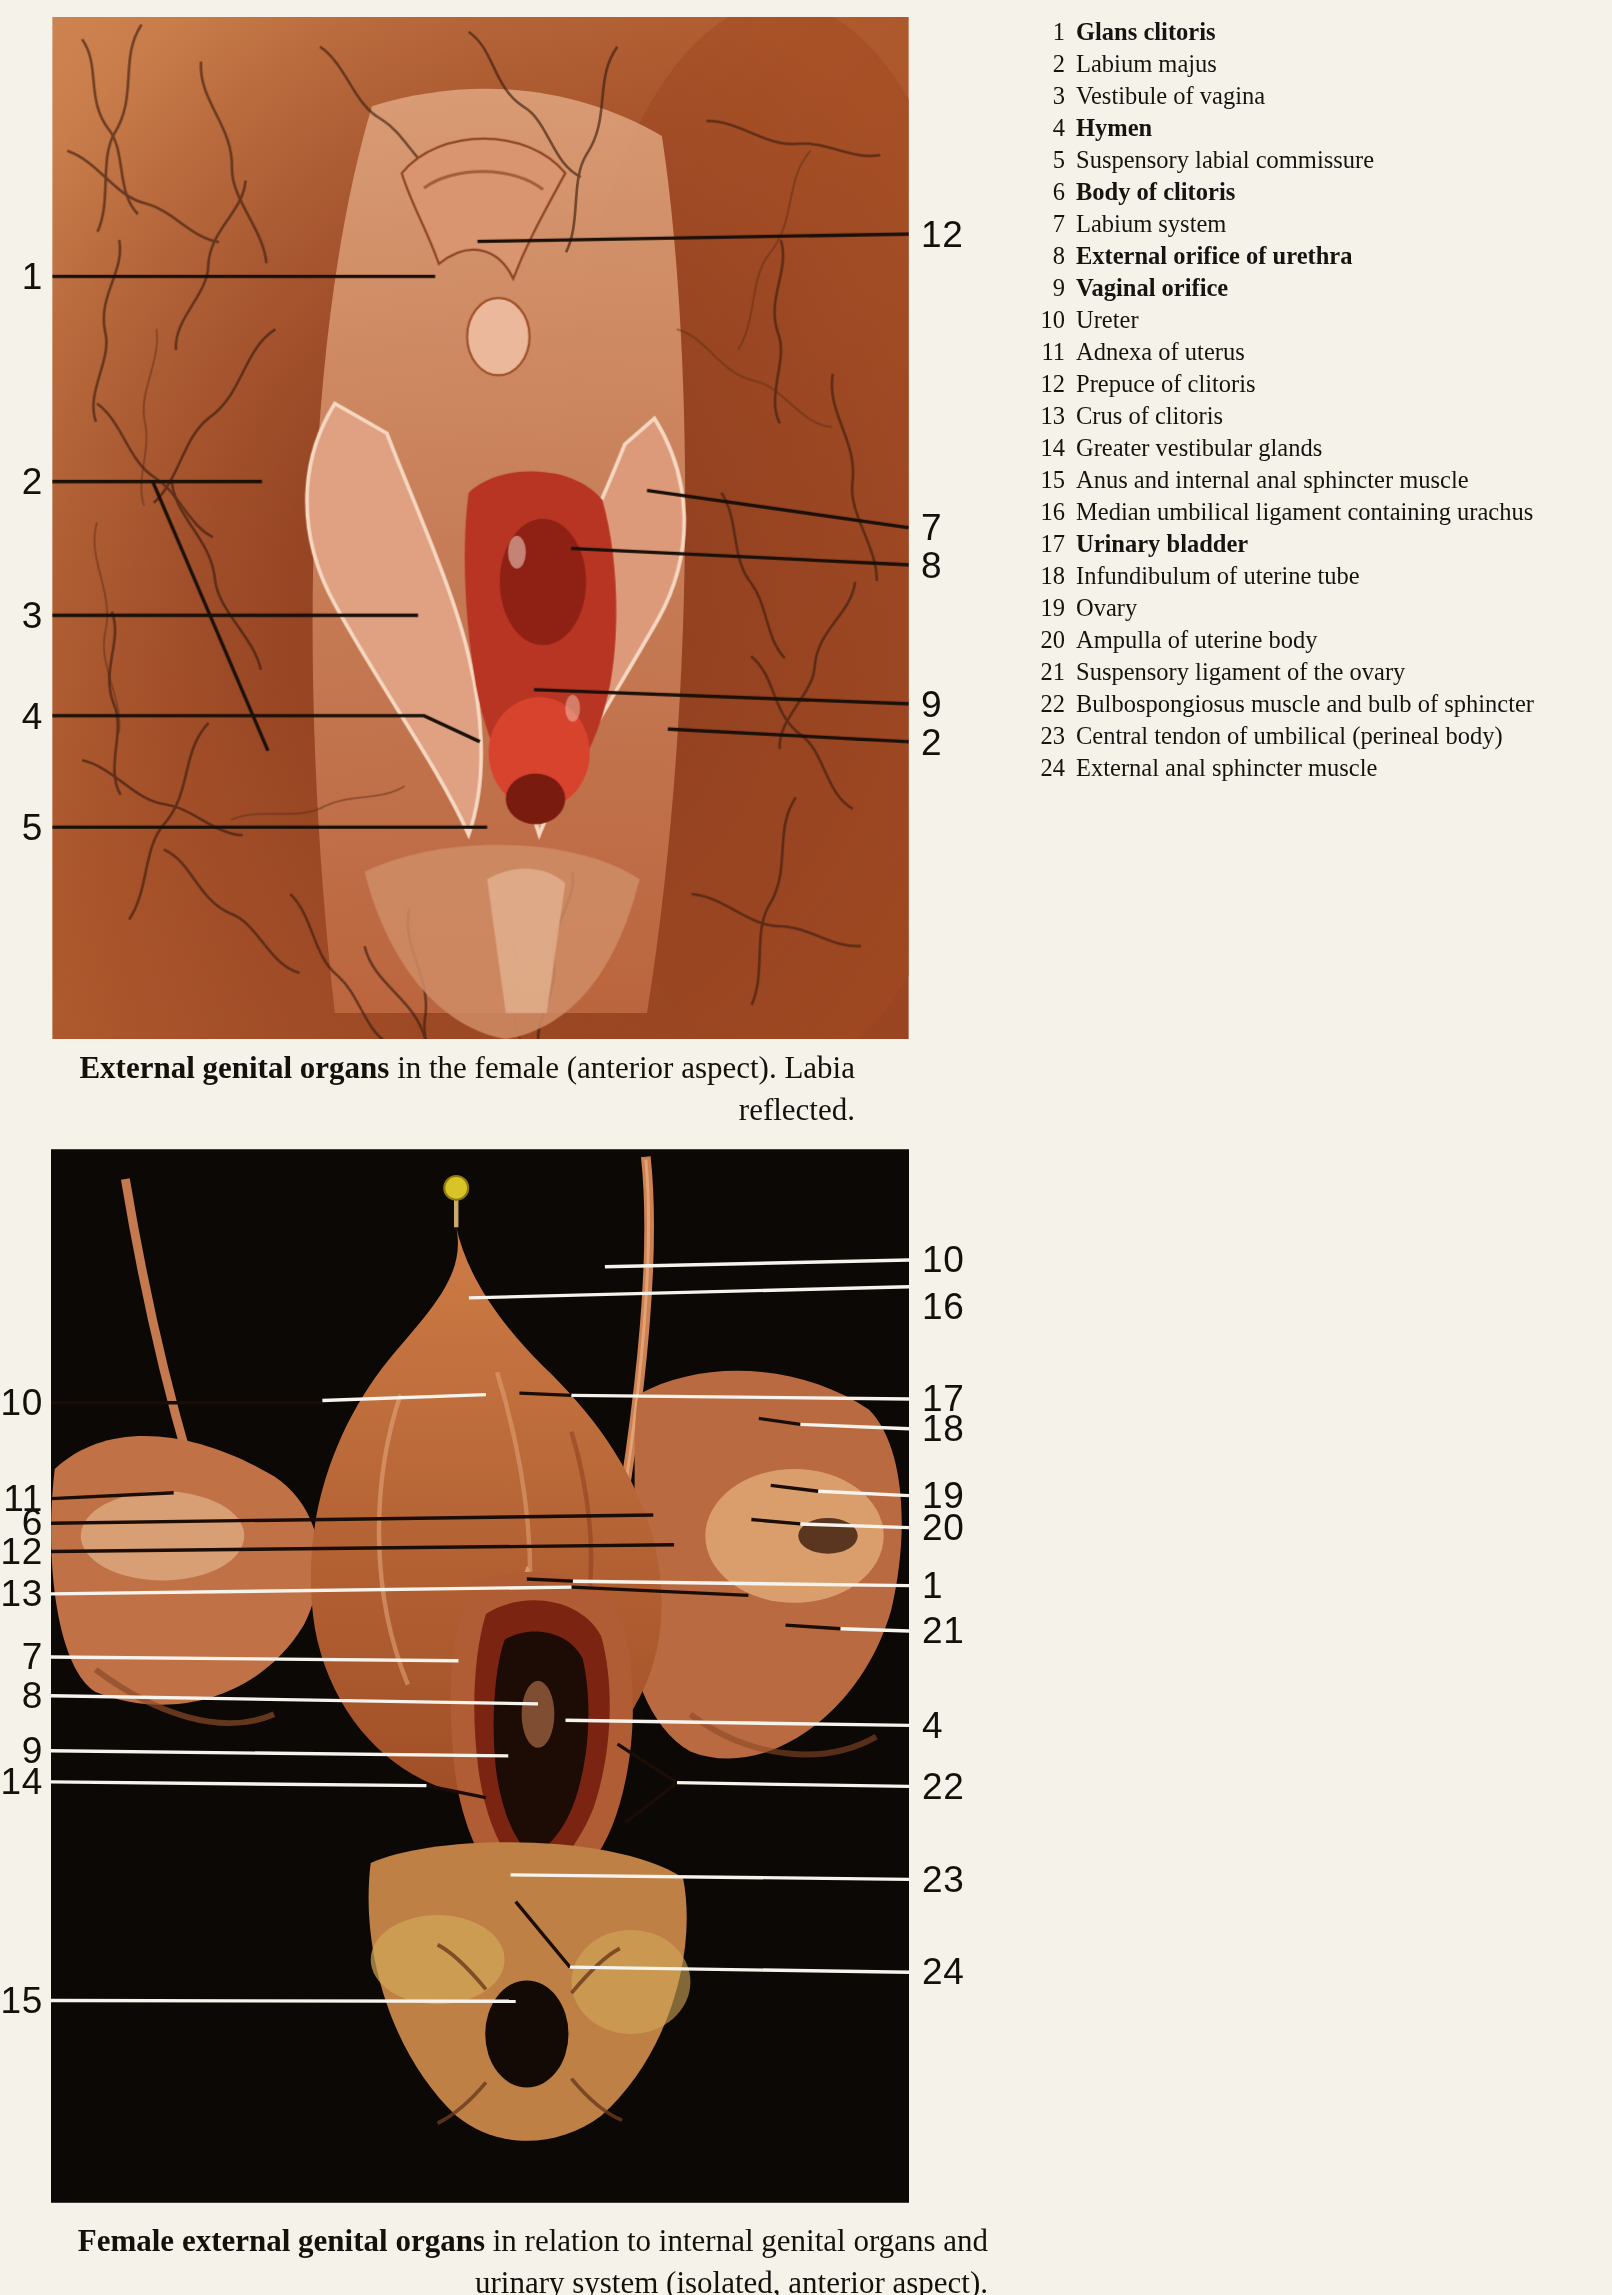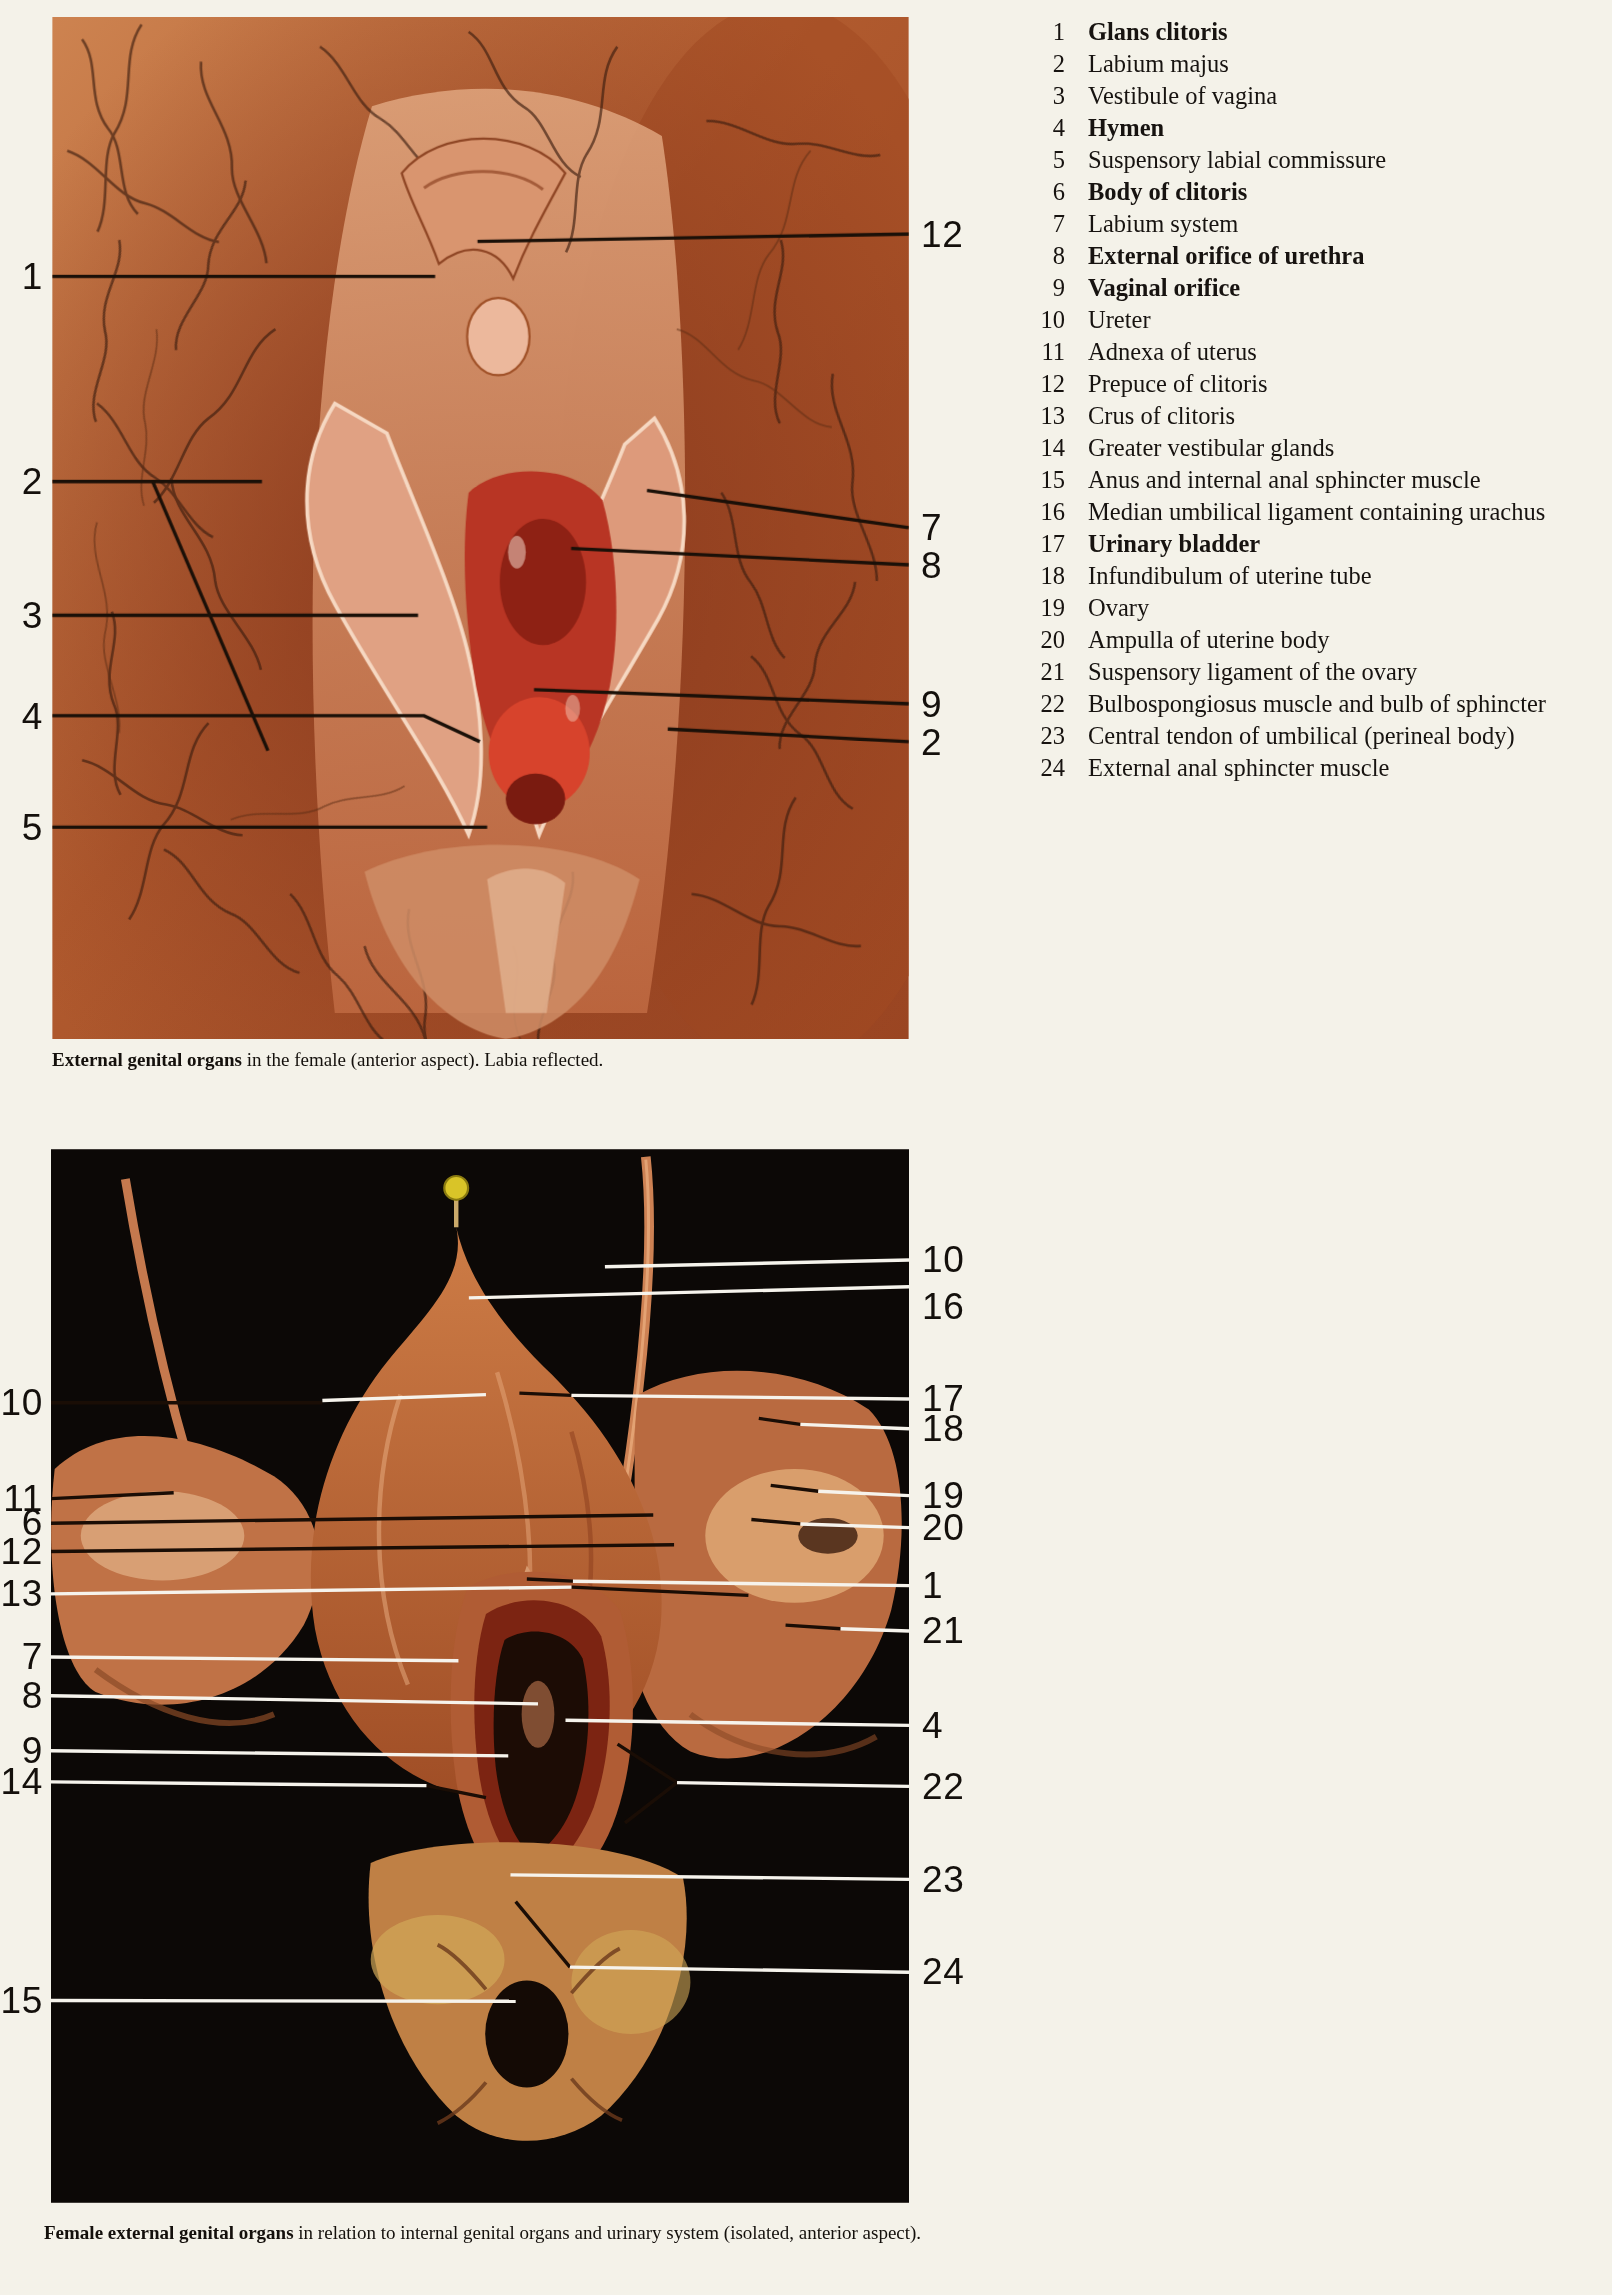--- a/index.html
+++ b/index.html
@@ -10,29 +10,29 @@
     color:#171310;
   }
   .photo{position:absolute;display:block;}
   .figlabel{
     position:absolute;height:49px;line-height:49px;
     font-family:"Liberation Sans", sans-serif;
     font-size:37px;color:#14100c;letter-spacing:0.7px;
   }
   .figlabel.l{left:0;width:43px;text-align:right;}
   .caption{
-    position:absolute;font-size:19px;line-height:1.34;color:#14100c;
+    position:absolute;font-size:31px;line-height:1.34;color:#14100c;text-align:right;
   }
   .caption b{font-weight:bold;}
   .legend{
     position:absolute;left:1032px;top:16.4px;width:565px;
   }
   .legend .row{display:flex;height:32px;line-height:32px;font-size:24.5px;}
   .legend .num{width:33px;text-align:right;flex:0 0 33px;}
-  .legend .txt{margin-left:23px;white-space:nowrap;font-family:Liberation Serif, serif;}
+  .legend .txt{margin-left:11px;white-space:nowrap;font-family:Liberation Serif, serif;}
   .legend .txt.bold{font-weight:bold;}
 </style>
 </head>
 <body>
 
 <svg class="photo" style="left:52px;top:17px" width="857" height="1022" viewBox="0 0 1152 1375">
   <defs>
     <linearGradient id="skin" x1="0" y1="0" x2="1" y2="1">
       <stop offset="0" stop-color="#cd8350"></stop>
       <stop offset="0.45" stop-color="#b05a2e"></stop>

